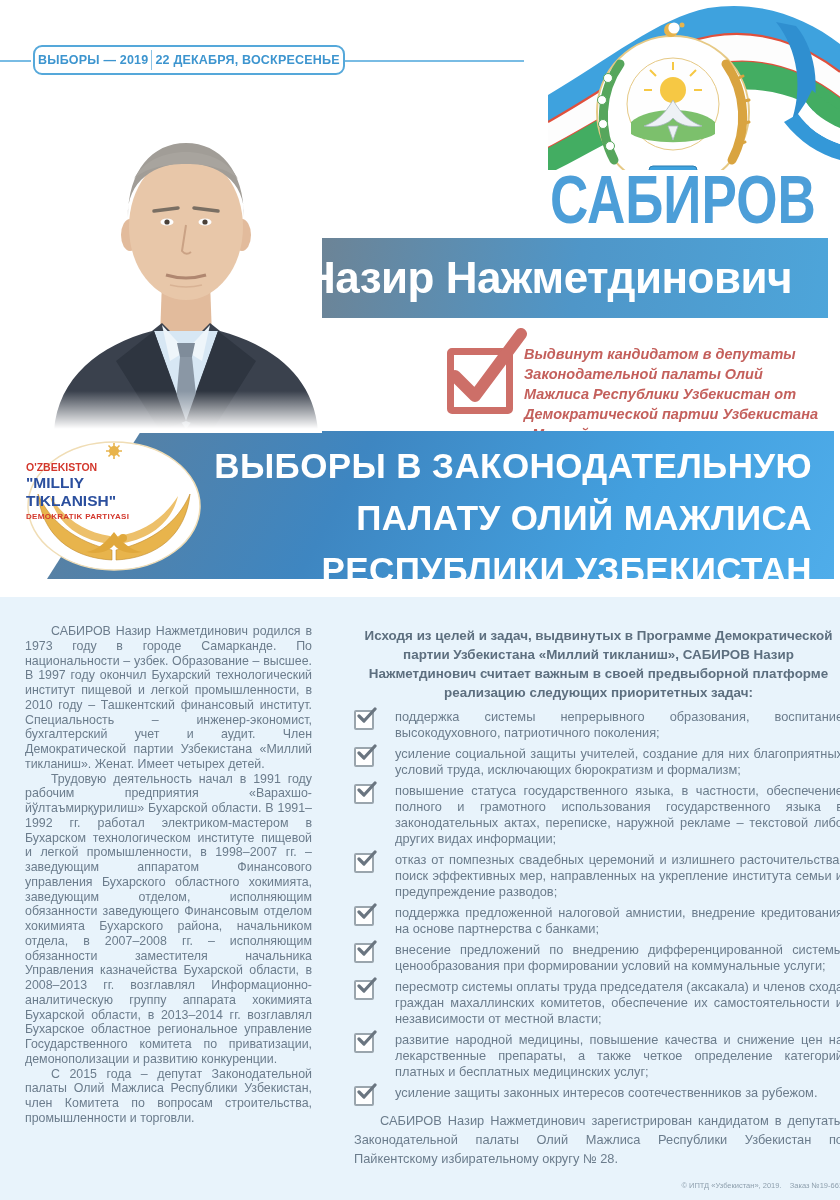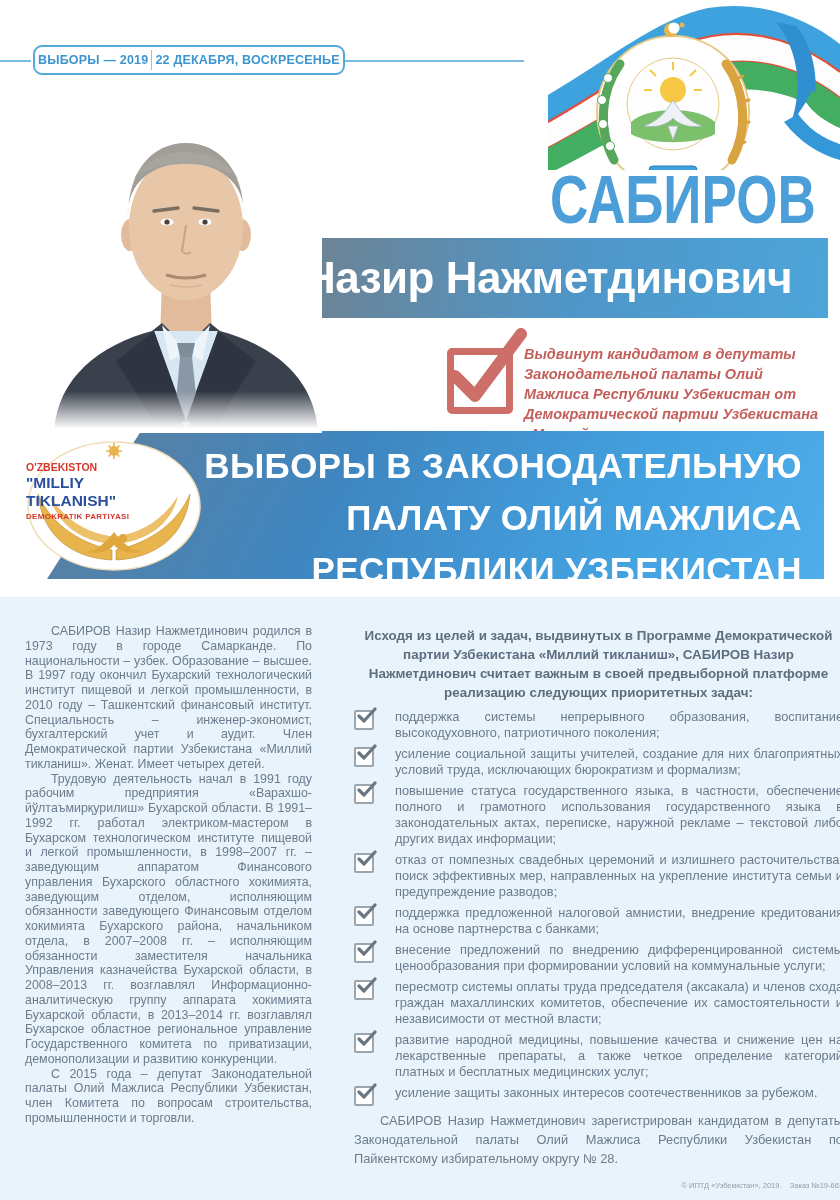--- a/index.html
+++ b/index.html
@@ -56,21 +56,21 @@
     border:7px solid #cd6f68; border-radius:5px; background:#fff;
   }
   .red-check { position:absolute; left:441px; top:324px; width:92px; height:86px; pointer-events:none; }
   .nomination {
     position:absolute; left:524px; top:344px; width:298px;
     font-style:italic; font-weight:bold; font-size:14.5px; line-height:20px; color:#c4605c;
   }
 
   
   .banner {
-    position:absolute; left:45px; right:16px; top:431px; height:148px; z-index:1;
+    position:absolute; left:45px; right:6px; top:431px; height:148px; z-index:1;
     background:linear-gradient(118deg,#5e7f9c 0%, #3e86c1 38%, #43a0df 72%, #4fadea 100%);
     clip-path:polygon(96px 0, 100% 0, 100% 100%, 2px 100%);
   }
   .banner-text {
     position:absolute; right:22px; top:9px; text-align:right;
     color:#fff; font-weight:bold; font-size:35px; line-height:52px; letter-spacing:0.4px; white-space:nowrap;
   }
 
   
   .logo { position:absolute; left:26px; top:440px; width:176px; height:132px; z-index:3; }

